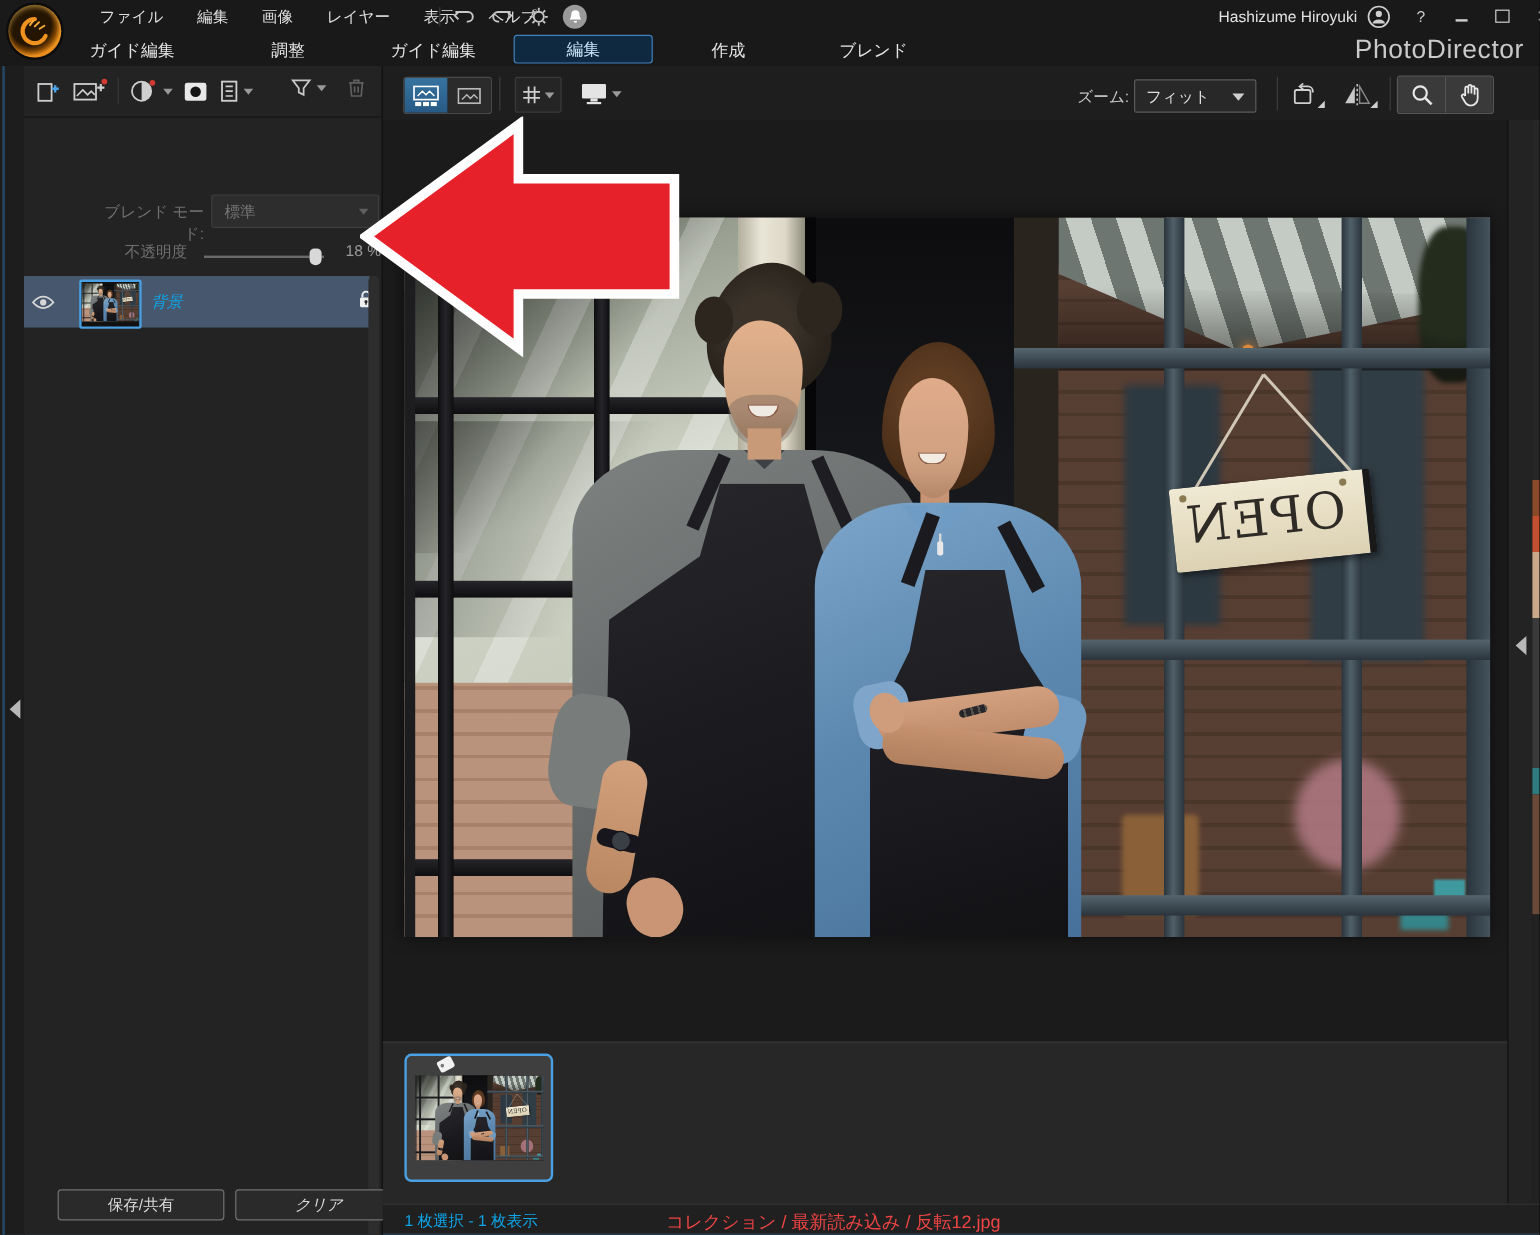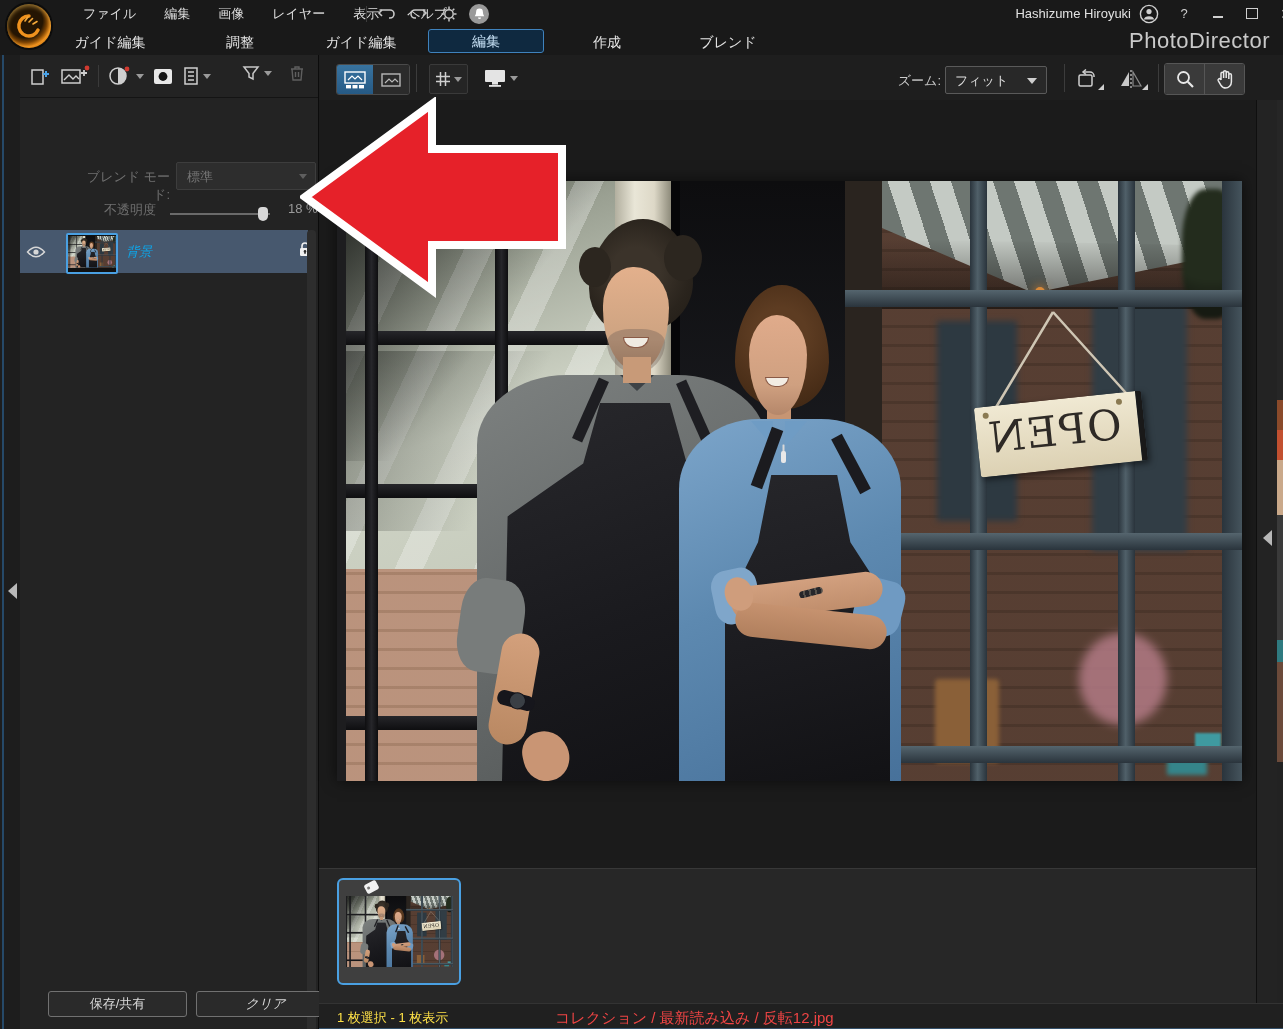--- a/index.html
+++ b/index.html
@@ -109,21 +109,21 @@
   .sl{position:absolute;left:0;width:6px;}
 
   #filmstrip{position:absolute;left:319px;top:868px;width:937px;height:135px;background:#272727;border-top:1px solid #383838;}
   #film-cell{position:absolute;left:18px;top:9px;width:120px;height:103px;background:#3f3f3f;border:2px solid #4aa0e2;border-radius:6px;}
   .film-thumb-photo{position:absolute;left:7px;top:16px;width:107px;height:71px;overflow:hidden;background:#222;}
   .film-thumb-photo .photo-art{transform:scale(0.1185);transform-origin:0 0;}
   #film-tag{position:absolute;left:26px;top:2px;width:13px;height:10px;background:#f2f2f2;border-radius:2px;transform:rotate(-28deg);}
   #film-tag::after{content:"";position:absolute;left:2px;top:3px;width:3px;height:3px;border-radius:50%;background:#777;}
 
   #statusbar{position:absolute;left:319px;top:1003px;width:964px;height:24px;background:#202020;border-top:1px solid #333;}
-  #status-left{position:absolute;left:18px;top:5px;font-size:13px;color:#fde047;}
+  #status-left{position:absolute;left:18px;top:5px;font-size:13px;color:#0ea5e9;}
   #status-path{position:absolute;left:236px;top:5px;font-size:15px;color:#ef4444;}
 
   
   #red-arrow{position:absolute;left:300px;top:97px;z-index:50;}
 
   
   .photo-art{position:relative;width:905px;height:600px;background:#191a1c;overflow:hidden;}
   .photo-art *{position:absolute;}
   .pa-leftwin{left:0;top:0;width:278px;height:600px;
      background:linear-gradient(160deg,#70766a 0%,#9aa092 16%,#cfd4c6 42%,#c6cbbc 68%,#b9beaf 100%);}

